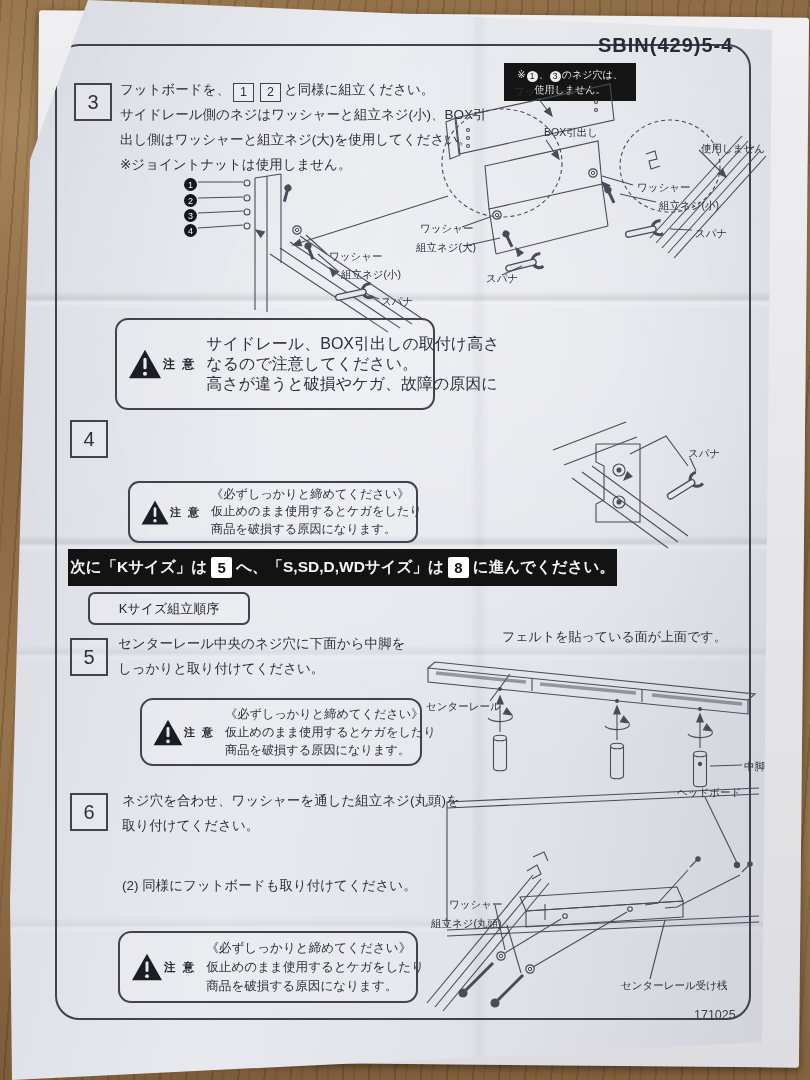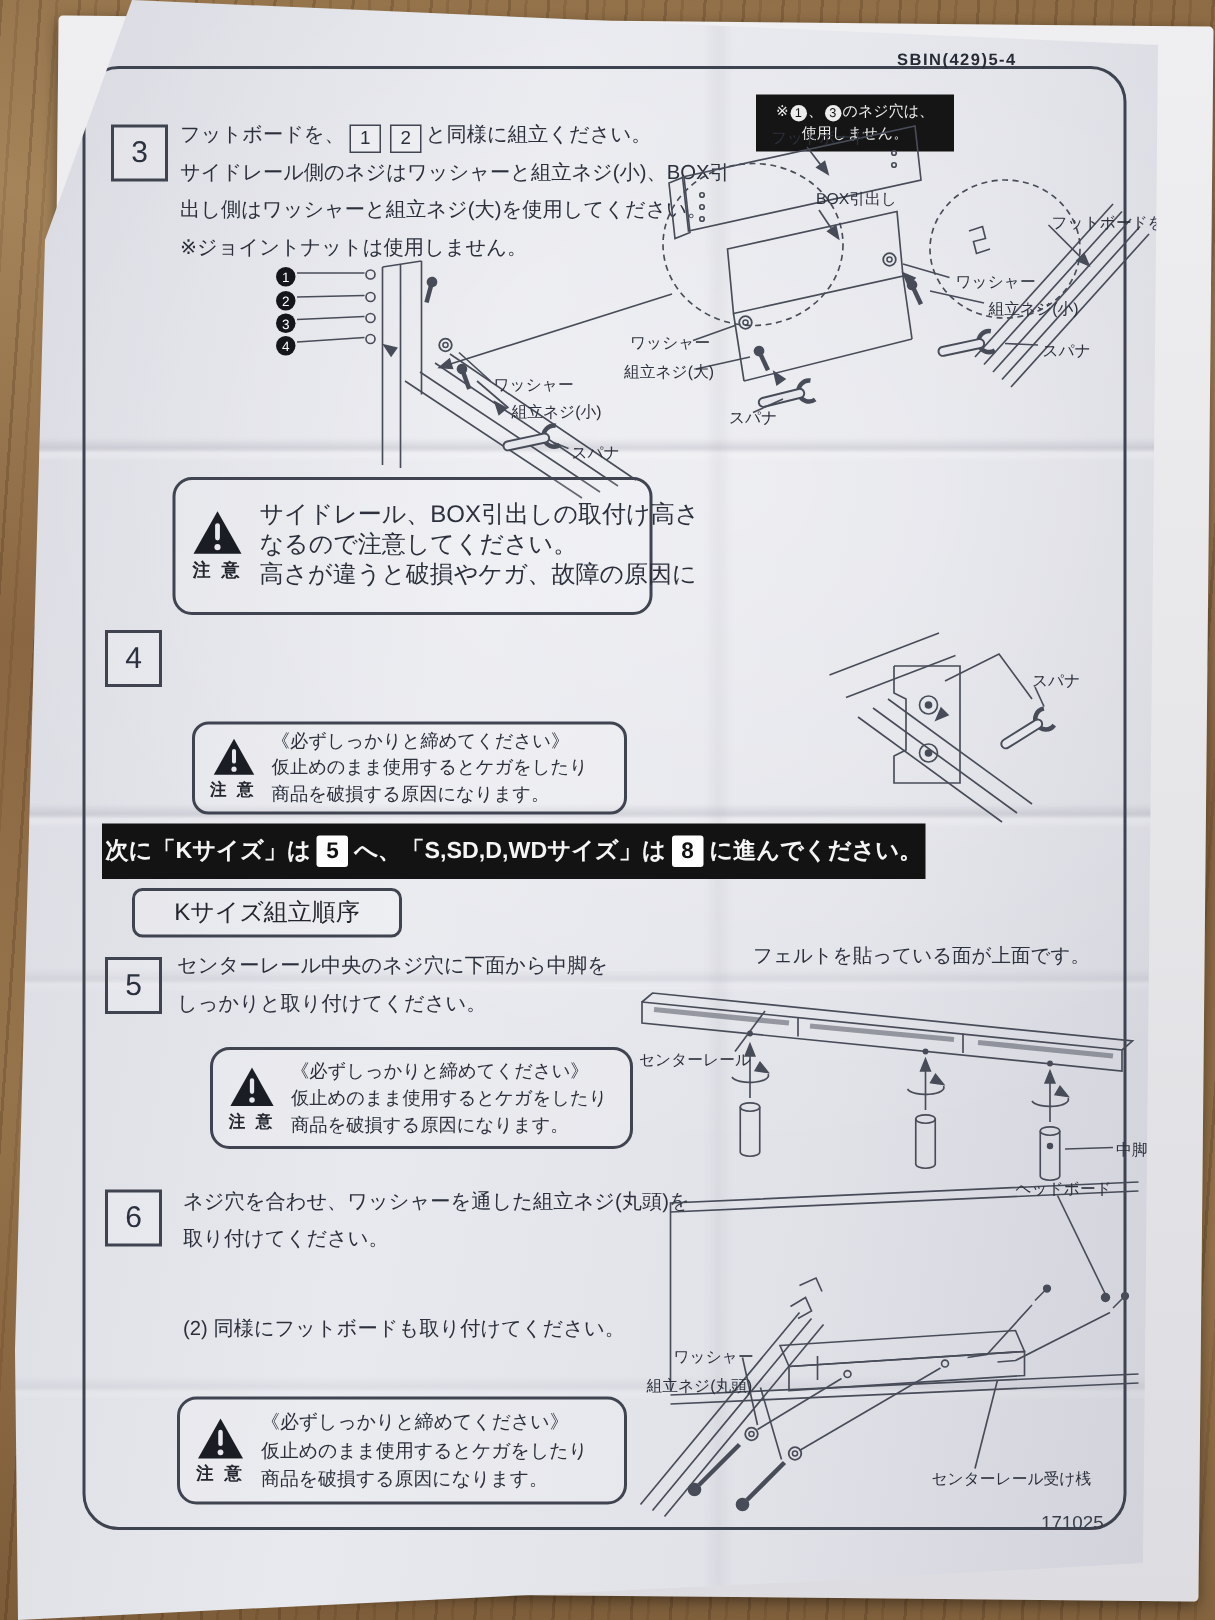--- a/index.html
+++ b/index.html
@@ -12,36 +12,36 @@
   .paper{position:absolute;inset:0;
     clip-path:polygon(88px 0px,772px 30px,762px 1042px,585px 1052px,12px 1080px,10px 900px,30px 160px);
     background:
       radial-gradient(90% 60% at 60% 30%, rgba(255,255,255,.35), rgba(255,255,255,0) 70%),
       linear-gradient(100deg,#d9dae1,#e8e9ee 38%,#e1e2e8 68%,#cfd0d8);}
   .crease{position:absolute;left:0;right:0;height:16px;filter:blur(1.2px);
     background:linear-gradient(to bottom, rgba(255,255,255,0), rgba(95,95,115,.17) 45%, rgba(255,255,255,.3) 62%, rgba(255,255,255,0));}
   .crease-v{position:absolute;top:0;bottom:0;width:18px;filter:blur(2px);
     background:linear-gradient(to right, rgba(255,255,255,0), rgba(100,100,120,.12) 50%, rgba(255,255,255,0));}
   .frame{position:absolute;left:55px;top:44px;width:692px;height:972px;border:2px solid #3e4350;border-radius:24px;}
-  .doc-code{position:absolute;left:598px;top:34px;font-size:11px;font-weight:bold;color:#262b36;letter-spacing:1px;text-align:right;}
+  .doc-code{position:absolute;left:598px;top:34px;font-size:20px;font-weight:bold;color:#262b36;letter-spacing:1px;text-align:right;}
   .numbox{position:absolute;width:34px;height:34px;border:2px solid #3f4450;display:flex;align-items:center;justify-content:center;font-size:20px;color:#2c3140;background:rgba(255,255,255,.18);}
   .tblock{position:absolute;color:#2b303c;font-size:13.5px;line-height:25px;white-space:nowrap;}
   .tline{display:block;}
   .inref{display:inline-block;min-width:15px;height:17px;border:1.5px solid #3f4450;text-align:center;font-size:12.5px;line-height:17px;padding:0 2px;margin:0 3px;vertical-align:-2px;background:rgba(255,255,255,.25);}
   .badge{position:absolute;left:504px;top:63px;width:132px;height:38px;background:#151515;color:#ededed;font-size:10px;line-height:15px;display:flex;flex-direction:column;align-items:center;justify-content:center;}
   .badge-num{display:inline-flex;width:11px;height:11px;border-radius:50%;background:#ededed;color:#111;font-size:8.5px;align-items:center;justify-content:center;margin:0 1px;vertical-align:-1px;}
   .marker{position:absolute;width:13px;height:13px;border-radius:50%;background:#14161c;color:#fff;font-size:9px;display:flex;align-items:center;justify-content:center;}
   .dlabel{position:absolute;font-size:10.5px;color:#2b303c;white-space:nowrap;}
   .warnbox{position:absolute;border:2px solid #3f4450;border-radius:13px;background:rgba(255,255,255,.15);display:flex;align-items:center;gap:10px;padding:4px 10px;box-sizing:border-box;}
-  .wicon{display:flex;flex-direction:column;align-items:center;flex:0 0 auto;}
+  .wicon{display:flex;align-items:center;flex:0 0 auto;}
   .wicon .cap{font-size:12px;font-weight:bold;color:#23262e;margin-top:1px;letter-spacing:2px;}
   .wtext{font-size:16px;line-height:20px;color:#2b303c;white-space:nowrap;}
   .banner{position:absolute;left:68px;top:549px;width:549px;height:37px;background:#131313;color:#f5f5f5;display:flex;align-items:center;justify-content:center;font-weight:bold;font-size:15.5px;white-space:nowrap;}
   .banner .wbox{display:inline-flex;width:21px;height:21px;background:#fff;color:#111;align-items:center;justify-content:center;font-size:15px;margin:0 4px;border-radius:2px;}
-  .kbox{position:absolute;left:88px;top:592px;width:180px;height:33px;border:2px solid #3f4450;border-radius:7px;display:flex;align-items:center;justify-content:center;font-size:16px;color:#23262e;background:rgba(255,255,255,.2);box-sizing:border-box;}
+  .kbox{position:absolute;left:88px;top:592px;width:162px;height:33px;border:2px solid #3f4450;border-radius:7px;display:flex;align-items:center;justify-content:center;font-size:13px;color:#23262e;background:rgba(255,255,255,.2);box-sizing:border-box;}
   .footer-code{position:absolute;left:694px;top:1008px;font-size:12.5px;color:#3a3f4a;}
   svg.lineart{position:absolute;overflow:visible;}
   svg.lineart *{vector-effect:non-scaling-stroke;}
 </style>
 </head>
 <body>
 
 <svg width="0" height="0" style="position:absolute">
   <defs>
     <g id="wrench" stroke="#474c58" fill="none">
@@ -160,21 +160,21 @@
       <use href="#screw" transform="translate(158,188) rotate(25)"></use>
       <use href="#wrench" transform="translate(218,233) rotate(-12)"></use>
       <use href="#ah" transform="translate(180,210) rotate(-130)"></use>
       <line x1="177" y1="196" x2="156" y2="177"></line>
       <line x1="189" y1="214" x2="168" y2="196"></line>
       <line x1="229" y1="241" x2="219" y2="237"></line>
     </svg>
 
     <div class="dlabel" style="left:514px;top:85px">フットボード</div>
     <div class="dlabel" style="left:544px;top:126px">BOX引出し</div>
-    <div class="dlabel" style="left:701px;top:142px">フットボードを</div>
+    <div class="dlabel" style="left:701px;top:142px">使用しません</div>
     <div class="dlabel" style="left:637px;top:181px">ワッシャー</div>
     <div class="dlabel" style="left:659px;top:199px">組立ネジ(小)</div>
     <div class="dlabel" style="left:695px;top:227px">スパナ</div>
     <div class="dlabel" style="left:420px;top:222px">ワッシャー</div>
     <div class="dlabel" style="left:416px;top:241px">組立ネジ(大)</div>
     <div class="dlabel" style="left:486px;top:272px">スパナ</div>
     <div class="dlabel" style="left:329px;top:250px">ワッシャー</div>
     <div class="dlabel" style="left:341px;top:268px">組立ネジ(小)</div>
     <div class="dlabel" style="left:381px;top:295px">スパナ</div>
 

